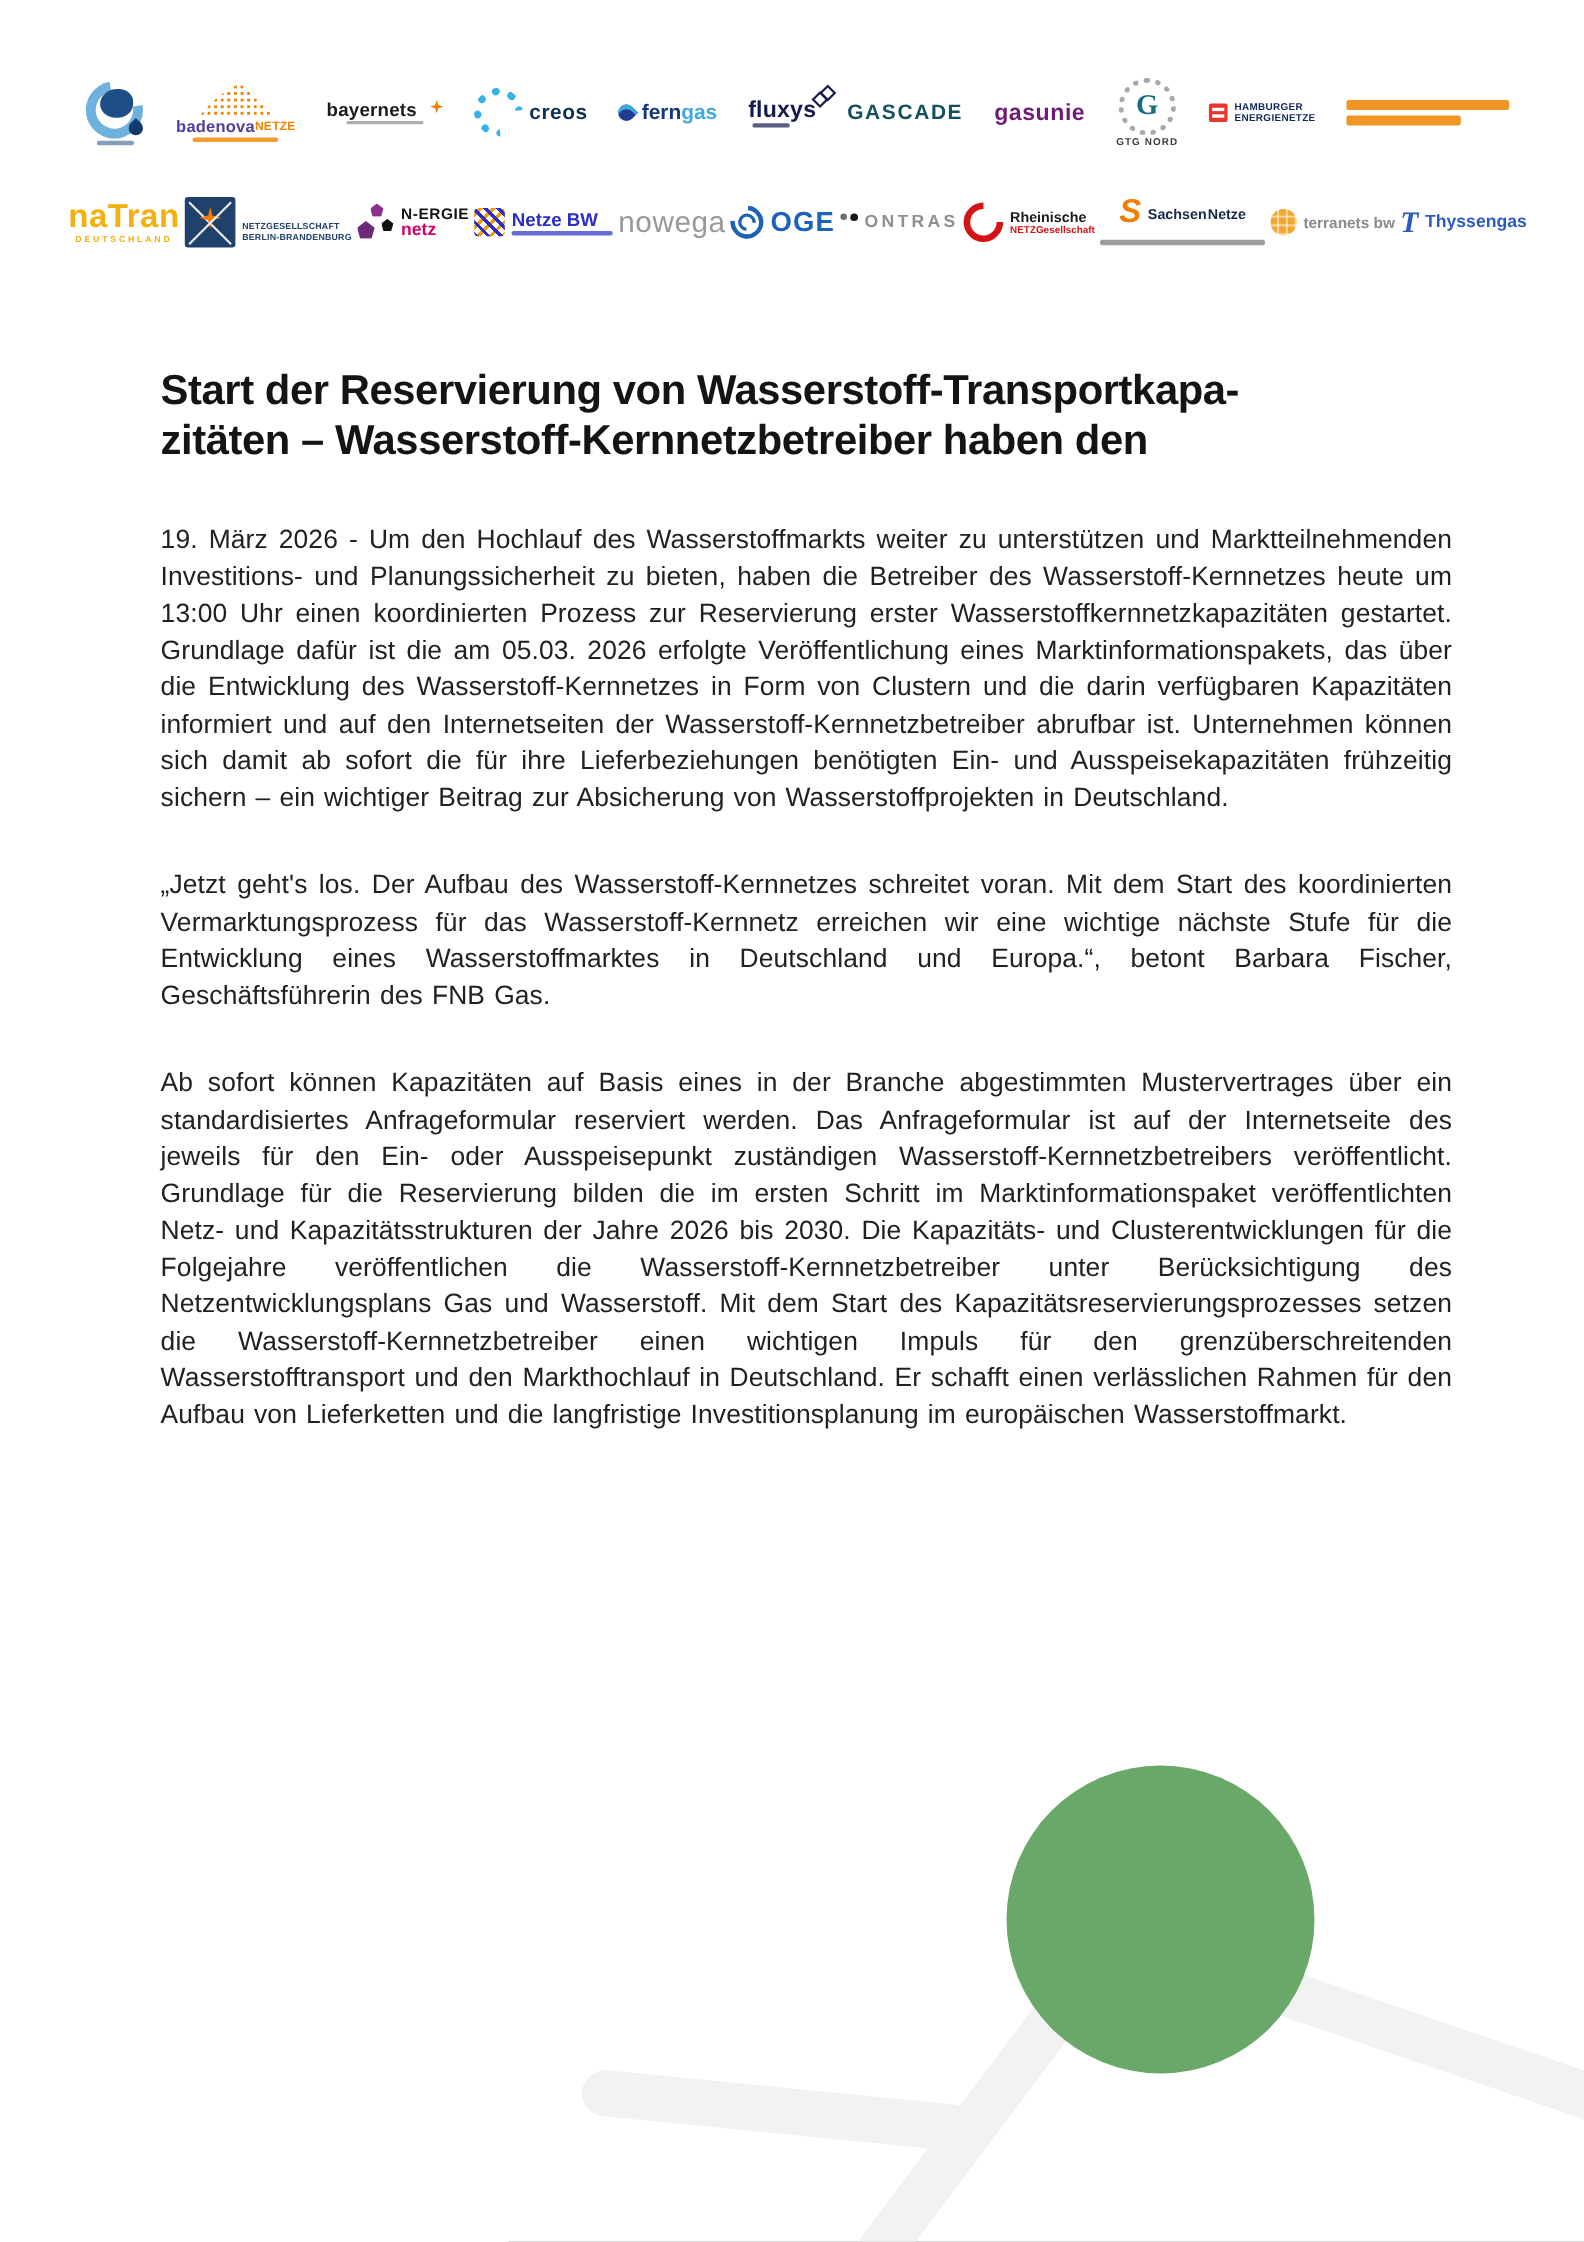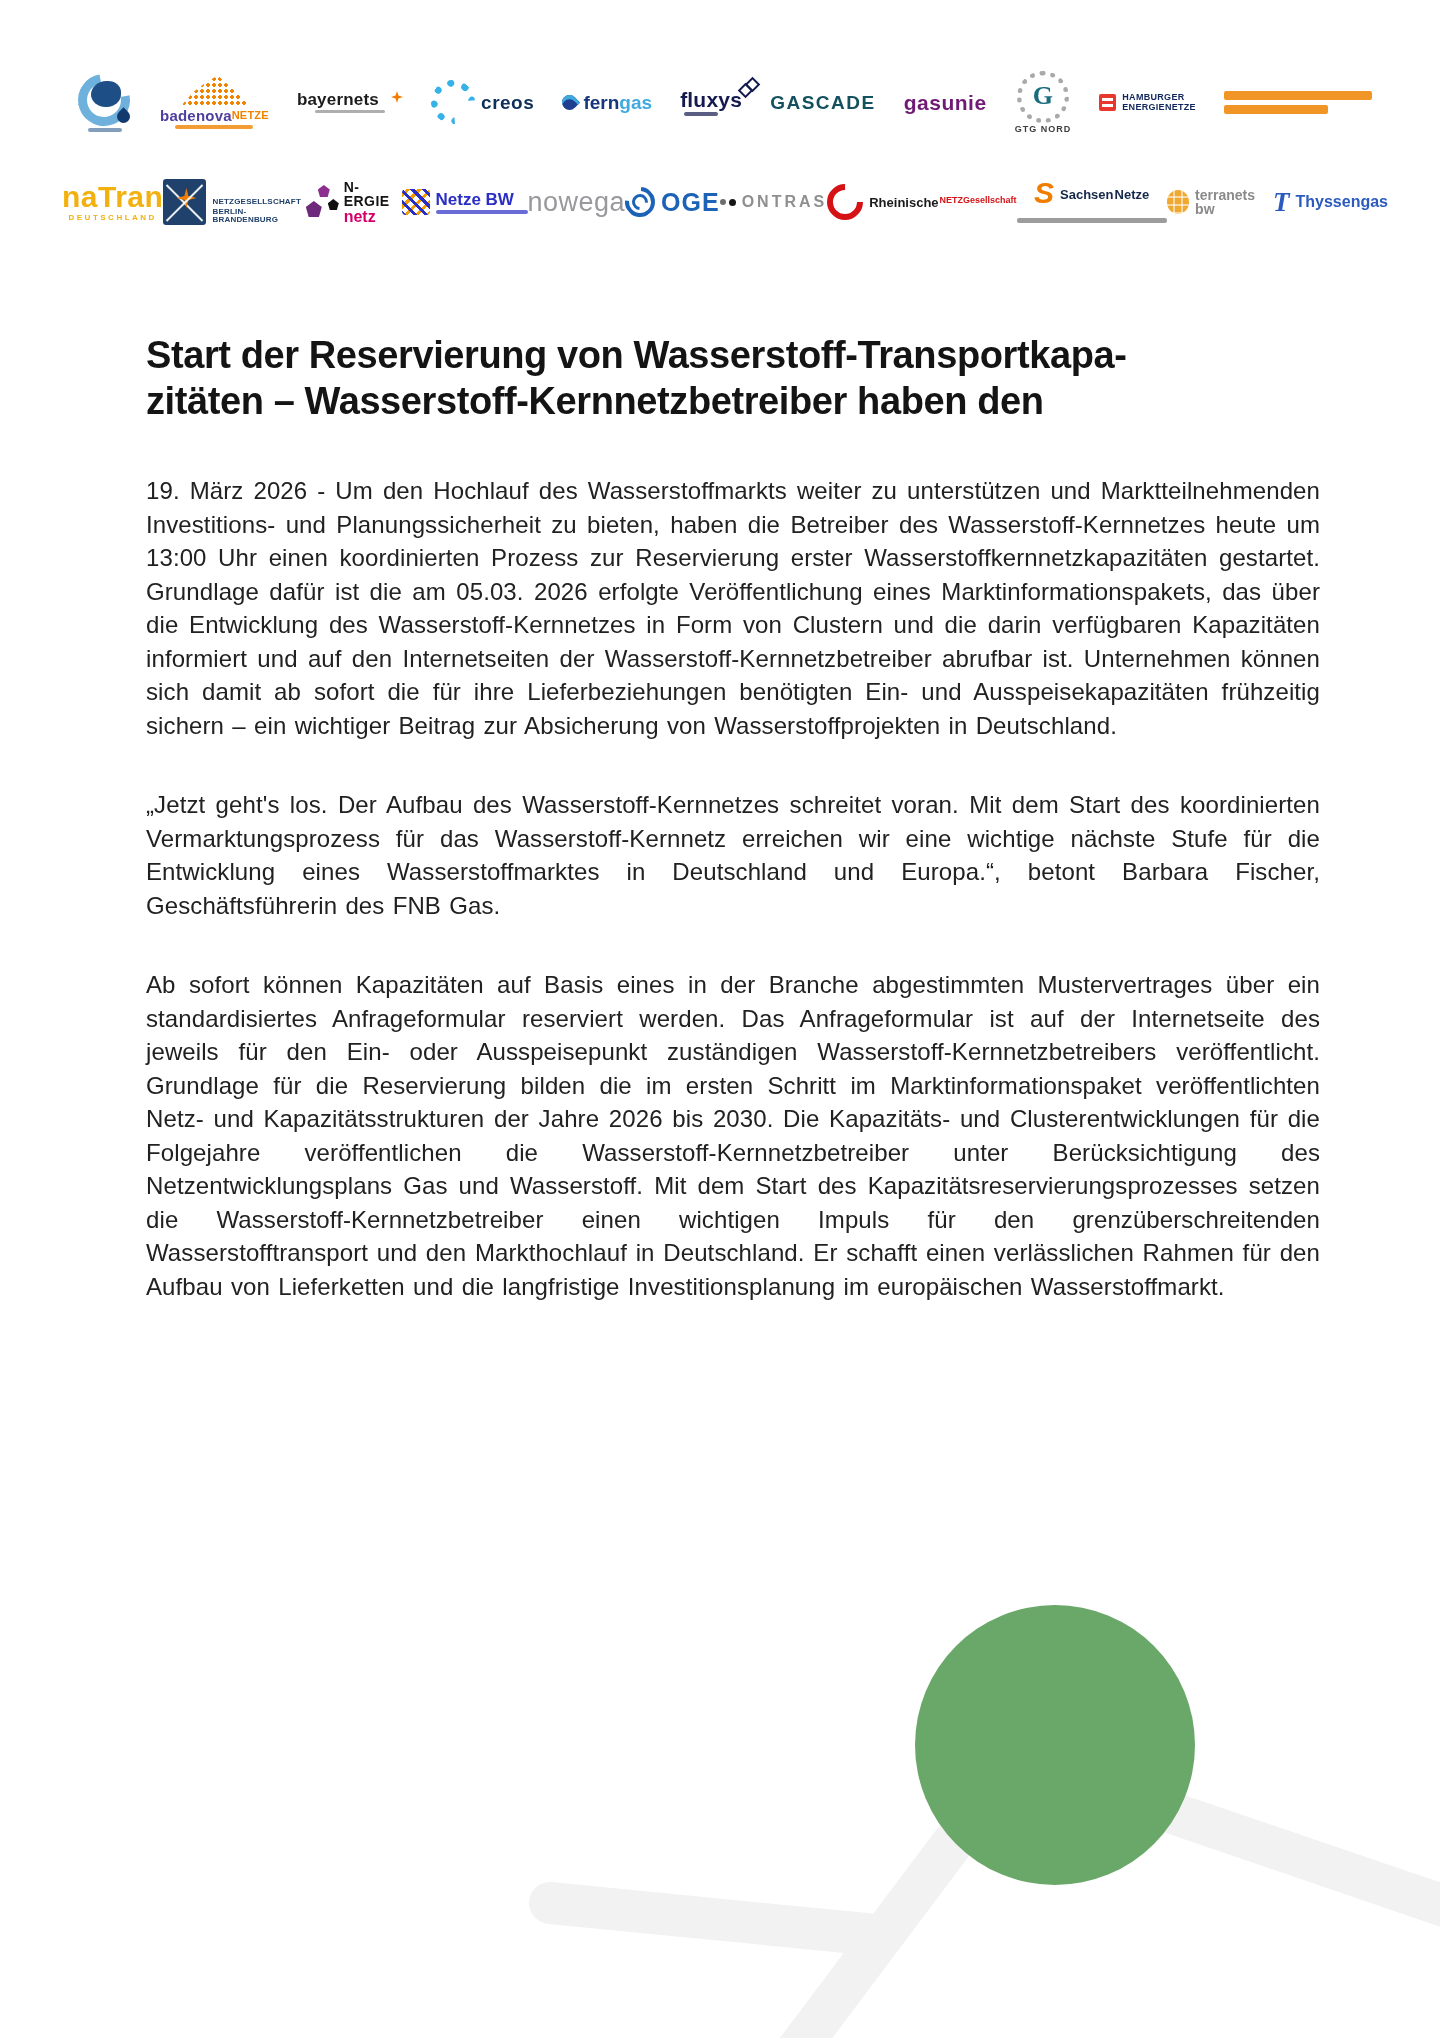--- a/index.html
+++ b/index.html
@@ -86,26 +86,26 @@
       repeating-linear-gradient(-45deg,#f59b00 0 3px,transparent 3px 8px);
       border-radius:4px;}
   .nbw-lines{display:flex;flex-direction:column;gap:2px;align-items:flex-start;}
   .nbw-text{font-size:17px;font-weight:bold;color:#2a2ec4;}
   .nbw-sub{width:92px;height:4px;background:#2a2ec4;opacity:.7;}
   .nw-text{font-size:27px;color:#98989d;letter-spacing:.5px;}
   .oge-icon{position:relative;width:30px;height:30px;}
   .oge-icon .a1{position:absolute;inset:0;border:4px solid #1c63b7;border-radius:50%;border-top-color:transparent;transform:rotate(-40deg);}
   .oge-icon .a2{position:absolute;left:7px;top:7px;right:7px;bottom:7px;border:3px solid #1c63b7;border-radius:50%;border-bottom-color:transparent;transform:rotate(-40deg);}
   .oge-text{font-size:25px;font-weight:bold;color:#1c63b7;letter-spacing:1px;}
-  .on-wrap{display:flex;align-items:center;gap:3px;}
+  .on-wrap{display:flex;gap:3px;}
   .on-dot1{width:6px;height:6px;border-radius:50%;background:#6e6e6e;}
   .on-dot2{width:7px;height:7px;border-radius:50%;background:#161616;}
   .on-text{font-size:16px;font-weight:bold;color:#8f8f8f;letter-spacing:3px;margin-left:3px;}
   .rng-ring{width:24px;height:24px;border:6px solid #d51317;border-radius:50%;border-top-color:transparent;transform:rotate(45deg);}
-  .rng-lines{display:flex;flex-direction:row;gap:1px;align-items:flex-start;}
+  .rng-lines{display:flex;flex-direction:column;gap:1px;align-items:flex-start;}
   .rng-l1{font-size:13px;font-weight:bold;color:#1a1a1a;}
   .rng-l2{font-size:9px;font-weight:bold;color:#d51317;}
   .sn-s{font-size:30px;font-weight:bold;color:#f07d00;font-style:italic;margin-top:-4px;}
   .sn-lines{display:flex;flex-direction:row;gap:1px;align-items:flex-start;}
   .sn-l{font-size:13px;font-weight:bold;color:#15284a;}
   .sn-sub{width:150px;height:5px;background:#4a4a4a;opacity:.55;margin-top:8px;}
   .tn-ball{width:24px;height:24px;border-radius:50%;background:
      linear-gradient(rgba(255,255,255,.55) 2px,transparent 2px) 0 6px/24px 8px,
      linear-gradient(90deg,rgba(255,255,255,.55) 2px,transparent 2px) 6px 0/8px 24px,#f0a830;}
   .tn-text{font-size:14px;font-weight:bold;color:#8a8a8a;}

